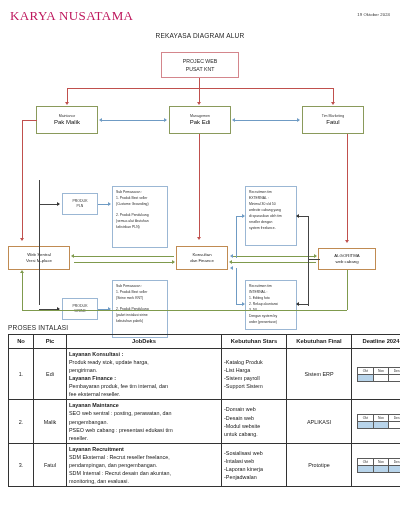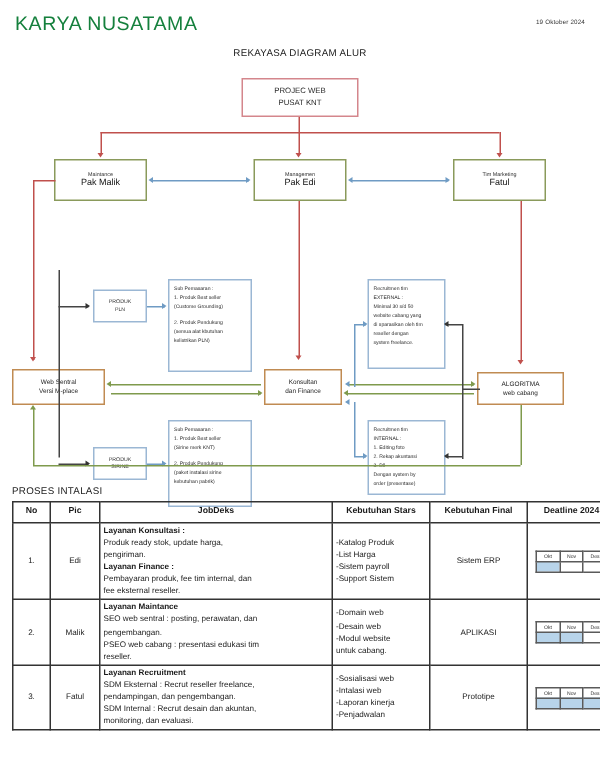--- a/index.html
+++ b/index.html
@@ -21,21 +21,22 @@
     height: 508px;
   }
 
   
   .doc-title {
     position: absolute;
     left: 10px;
     top: 8px;
     font-size: 13px;
     letter-spacing: 0.4px;
-    color: #15803d;
+    color: #be185d;
+    font-family: Liberation Serif, serif;
   }
   .doc-date {
     position: absolute;
     right: 10px;
     top: 12px;
     font-size: 4.2px;
     color: #333;
     letter-spacing: 0.1px;
   }
 

